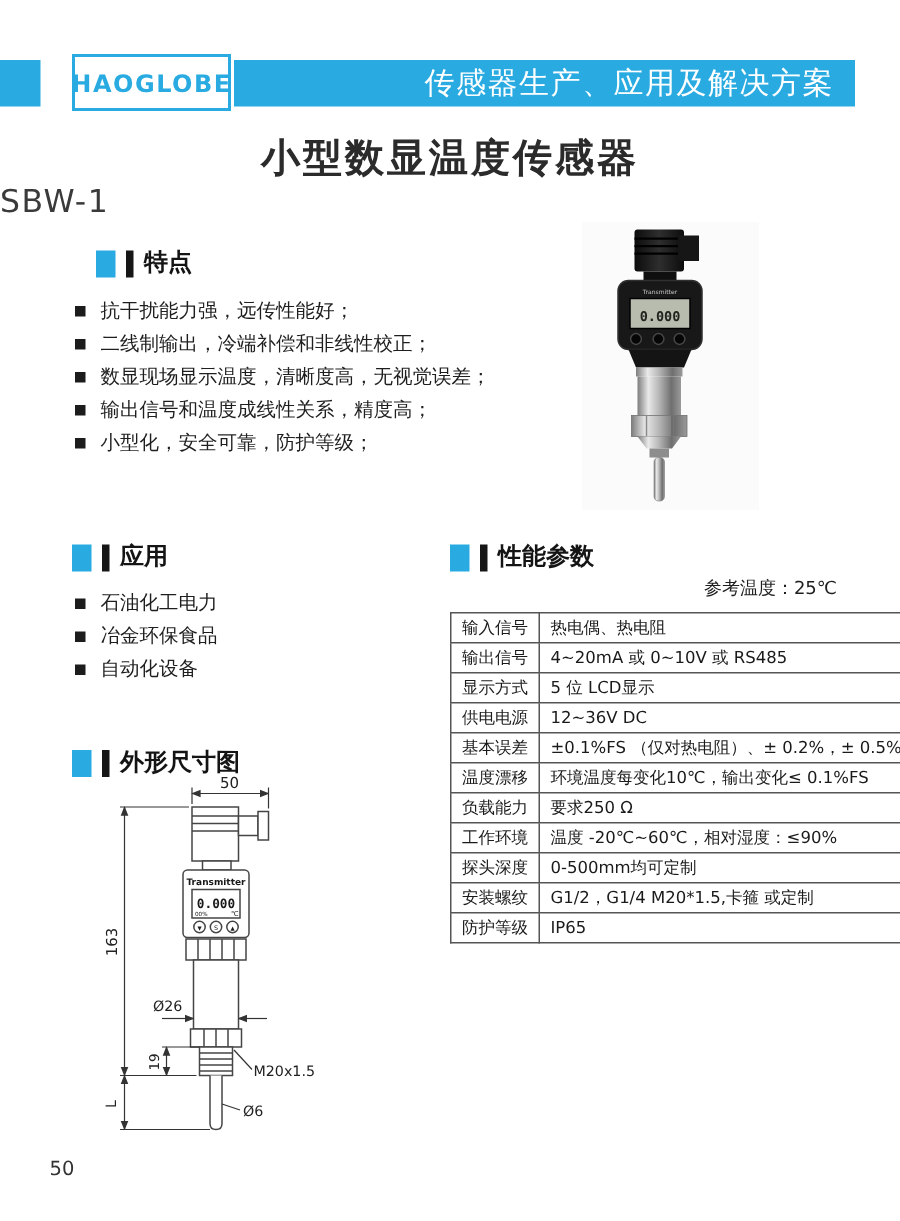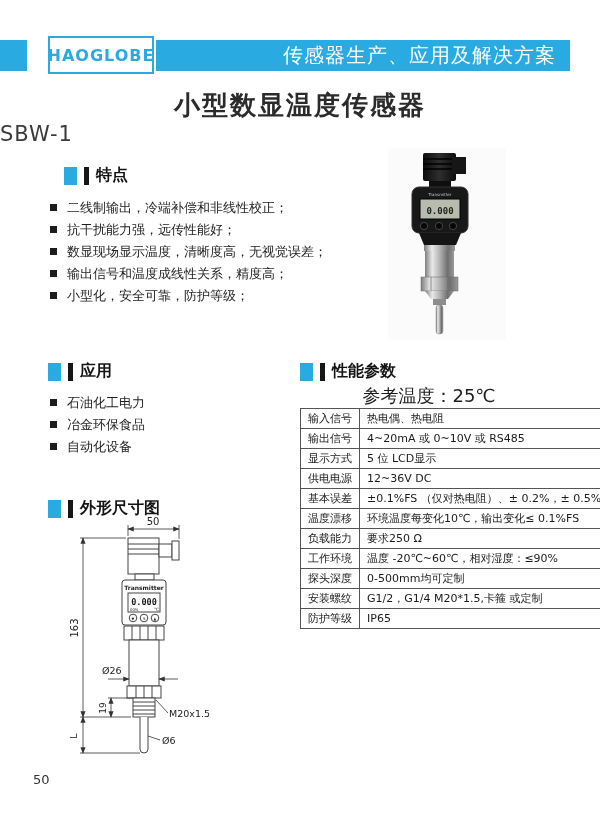--- a/index.html
+++ b/index.html
@@ -28,22 +28,22 @@
   .sec .mb { width:13px; height:18px; background:var(--blue); }
   .sec .mk { width:5px; height:18px; background:#161616; }
 
   
   .blist { position:absolute; list-style:none; }
   .blist li { display:flex; align-items:flex-start; margin-bottom:5px; }
   .blist li .sq { flex:0 0 auto; width:7px; height:7px; background:#1c1c1c; margin:5px 10px 0 2px; }
   .blist li .tx { font-size:13px; line-height:17px; color:#1e1e1e; }
 
   
-  .ref-note { position:absolute; left:300px; top:384px; width:258px; text-align:center;
-              font-size:18px; color:#1e1e1e; }
+  .ref-note { position:absolute; left:300px; top:384px; width:258px; text-align:right;
+              font-size:12px; color:#1e1e1e; }
   table.spec { position:absolute; left:300px; top:408px; width:276px; border-collapse:collapse; }
   table.spec td { border:1px solid var(--line); font-size:11px; color:#1a1a1a;
                   padding:2px 7px; height:19px; white-space:nowrap; }
   table.spec td.lbl { width:68px; }
 
   
   .photo-wrap { position:absolute; left:388px; top:148px; width:118px; height:192px; }
   .draw-wrap  { position:absolute; left:50px; top:514px; width:202px; height:264px; }
 
   .page-num { position:absolute; left:33px; top:772px; font-size:13px; color:#333; }
@@ -68,25 +68,25 @@
   <div class="title-model">SBW-1</div>
 
   <div class="sec" style="left:48px; top:165px;margin-left:16px;">
     <span class="mb"></span>
     <span class="mk"></span>
     <span>特点</span>
   </div>
   <ul class="blist" style="left:48px; top:199px; width:335px;">
     <li>
         <span class="sq"></span>
+        <span class="tx">抗干扰能力强，远传性能好；</span>
+      </li>
+    <li>
+        <span class="sq"></span>
         <span class="tx">二线制输出，冷端补偿和非线性校正；</span>
-      </li>
-    <li>
-        <span class="sq"></span>
-        <span class="tx">抗干扰能力强，远传性能好；</span>
       </li>
     <li>
         <span class="sq"></span>
         <span class="tx">数显现场显示温度，清晰度高，无视觉误差；</span>
       </li>
     <li>
         <span class="sq"></span>
         <span class="tx">输出信号和温度成线性关系，精度高；</span>
       </li>
     <li>

